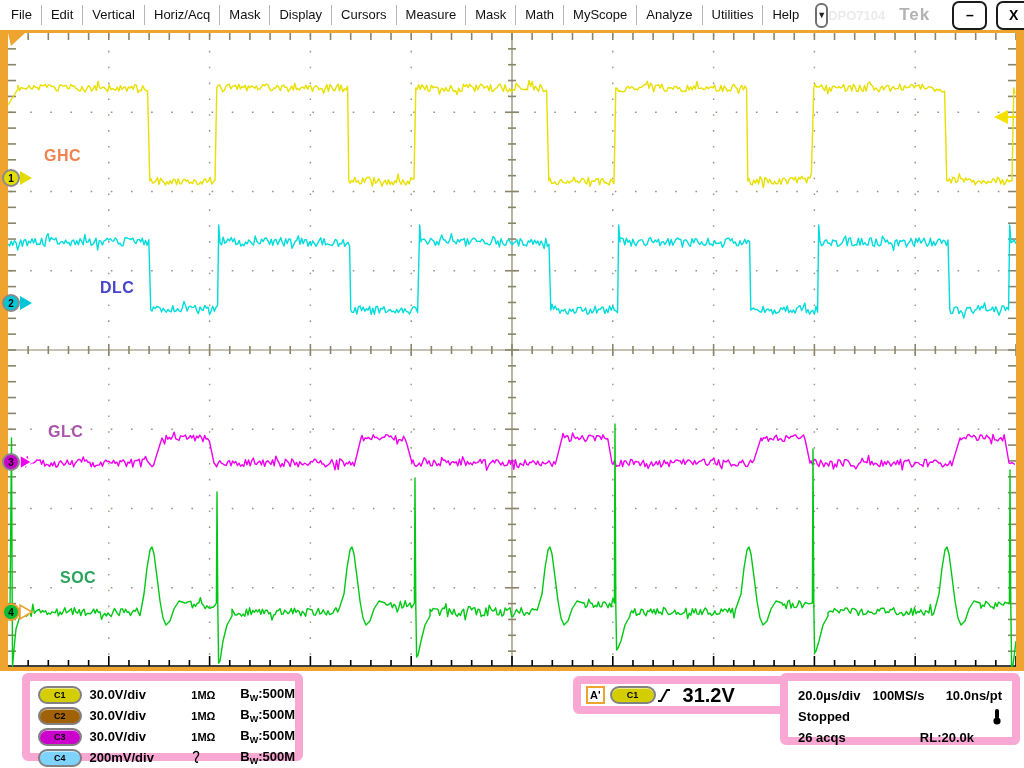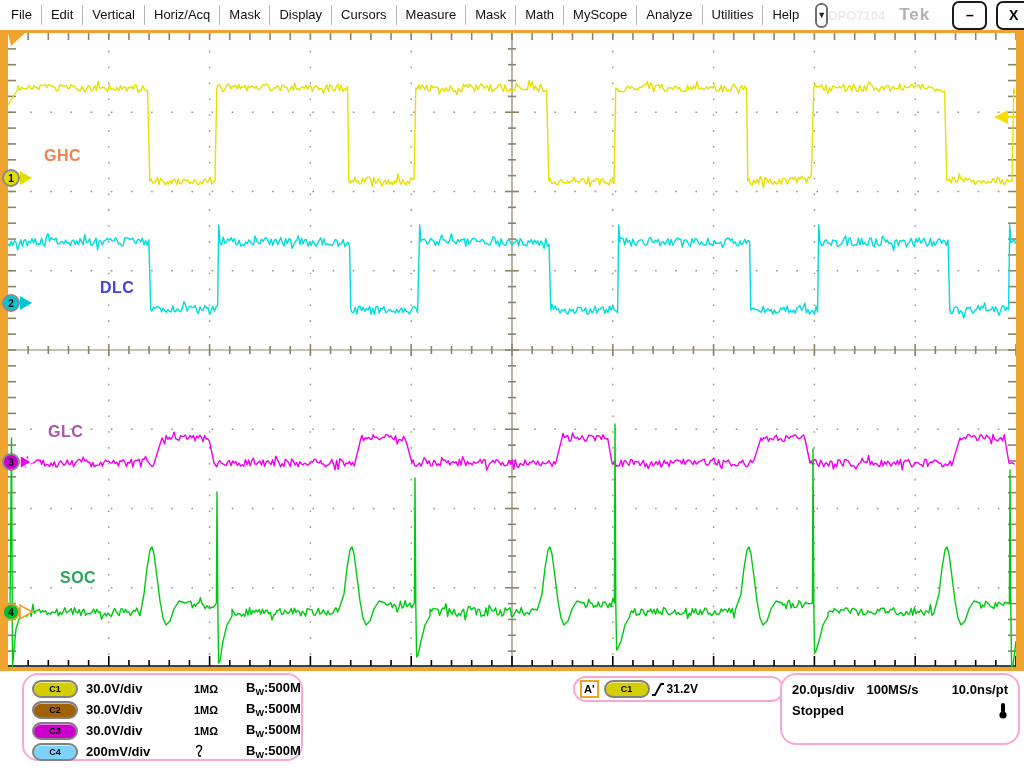--- a/index.html
+++ b/index.html
@@ -21,34 +21,34 @@
   
   .scope{position:absolute;top:30px;left:0;width:1024px;height:641px;background:#efa430;}
   .plot{position:absolute;left:8px;top:3px;width:1008px;height:634px;background:#ffffff;overflow:hidden;}
   .plot svg{position:absolute;left:0;top:0;}
   .wave-label{position:absolute;font-size:16px;font-weight:600;letter-spacing:0.5px;}
   .ch-marker{position:absolute;left:2px;width:14px;height:14px;border-radius:50%;
     display:flex;align-items:center;justify-content:center;
     font-size:10px;font-weight:bold;color:#000;z-index:5;}
   
   .bottom{position:absolute;top:671px;left:0;width:1024px;height:97px;background:#ffffff;}
-  .box{position:absolute;background:#fff;border:2px solid #f9a8d4;border-radius:16px;}
+  .box{position:absolute;background:#fff;border:8px solid #f9a8d4;border-radius:6px;}
   .ch-box{left:22px;top:2px;width:281px;height:88px;padding:3px 0 0 8px;box-sizing:border-box;}
   .ch-row{display:flex;align-items:center;height:21px;}
   .pill{width:42px;height:14px;border:2px solid #828282;border-radius:9px;margin-right:8px;
     display:flex;align-items:center;justify-content:center;font-size:9px;font-weight:bold;color:#000;
     box-shadow:inset 0 1px 0 rgba(255,255,255,.55);}
   .ch-scale{width:108px;font-size:13px;font-weight:bold;color:#000;}
   .ch-coupling{width:52px;font-size:11px;font-weight:bold;color:#000;display:flex;align-items:center;}
   .bw{font-size:13px;font-weight:bold;color:#000;}
   .bw sub{font-size:9px;vertical-align:-3px;}
   .trig-box{left:573px;top:5px;width:202px;height:22px;display:flex;align-items:center;padding-left:5px;box-sizing:content-box;}
   .trig-mode{border:2px solid #efa430;font-size:11px;font-weight:bold;color:#000;padding:0 2px;height:14px;
     line-height:14px;margin-right:5px;}
-  .trig-level{font-size:12px;font-weight:bold;margin-left:1px;}
+  .trig-level{font-size:20px;font-weight:bold;margin-left:11px;}
   .tb-box{left:780px;top:2px;width:240px;height:72px;padding:4px 10px 0 10px;box-sizing:border-box;
     font-size:13px;font-weight:bold;color:#000;}
   .tb-row{display:flex;align-items:center;height:21px;justify-content:space-between;}
   .tb-left{display:flex;gap:12px;}
   .rl-pad{padding-right:28px;}
 </style>
 </head>
 <body>
 
 <div class="menubar">
@@ -443,14 +443,18 @@
       </div>
       <span>10.0ns/pt</span>
     </div>
     <div class="tb-row">
       <span>Stopped</span>
       <svg width="10" height="17" viewBox="0 0 10 17">
         <rect x="3" y="1" width="4" height="10" rx="2" fill="#000"></rect>
         <circle cx="5" cy="13" r="3.6" fill="#000"></circle>
       </svg>
     </div>
+    <div class="tb-row">
+      <span>26 acqs</span>
+      <span class="rl-pad">RL:20.0k</span>
+    </div>
   </div>
 </div>
 
 </body></html>

